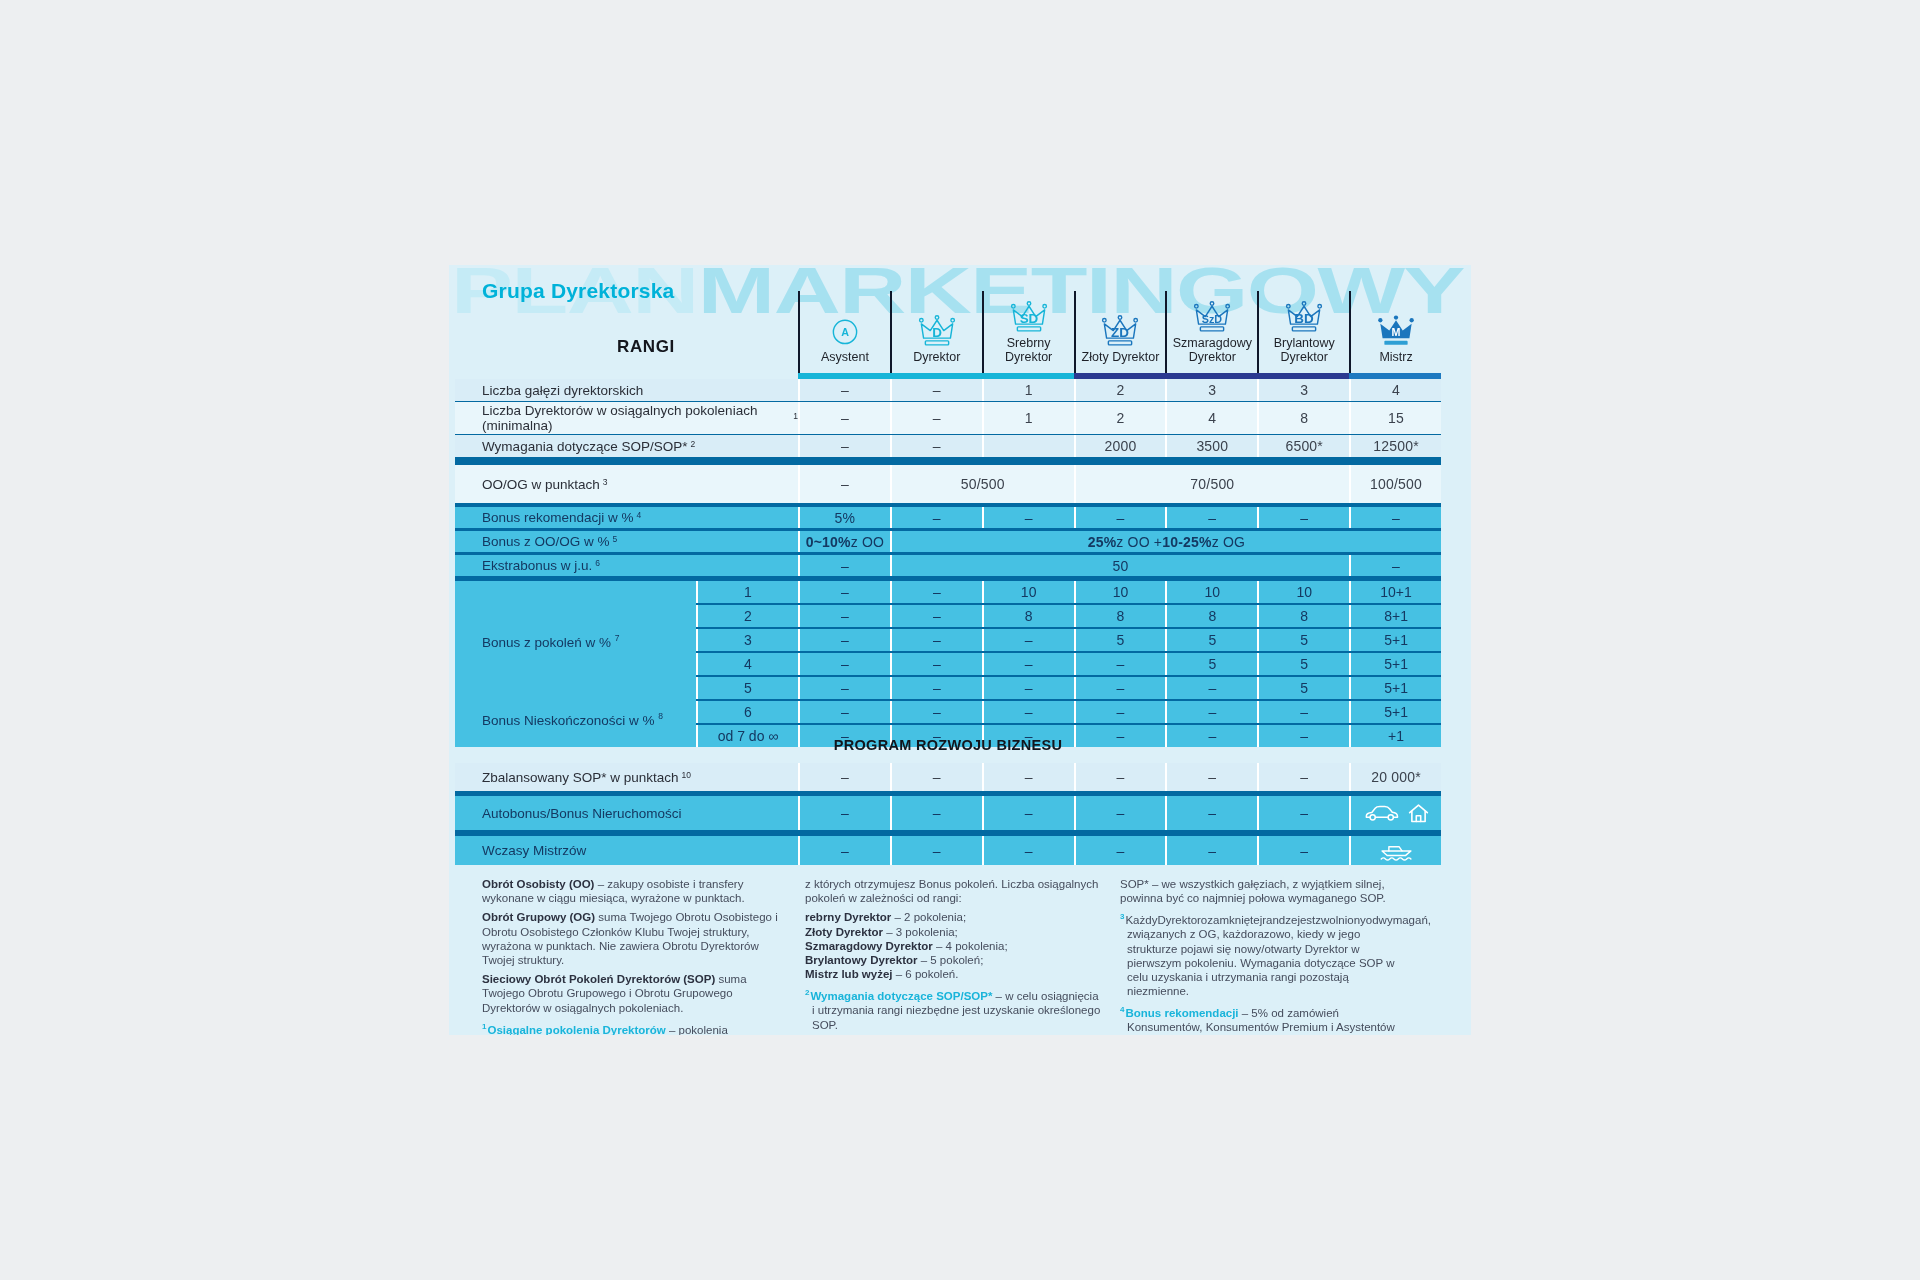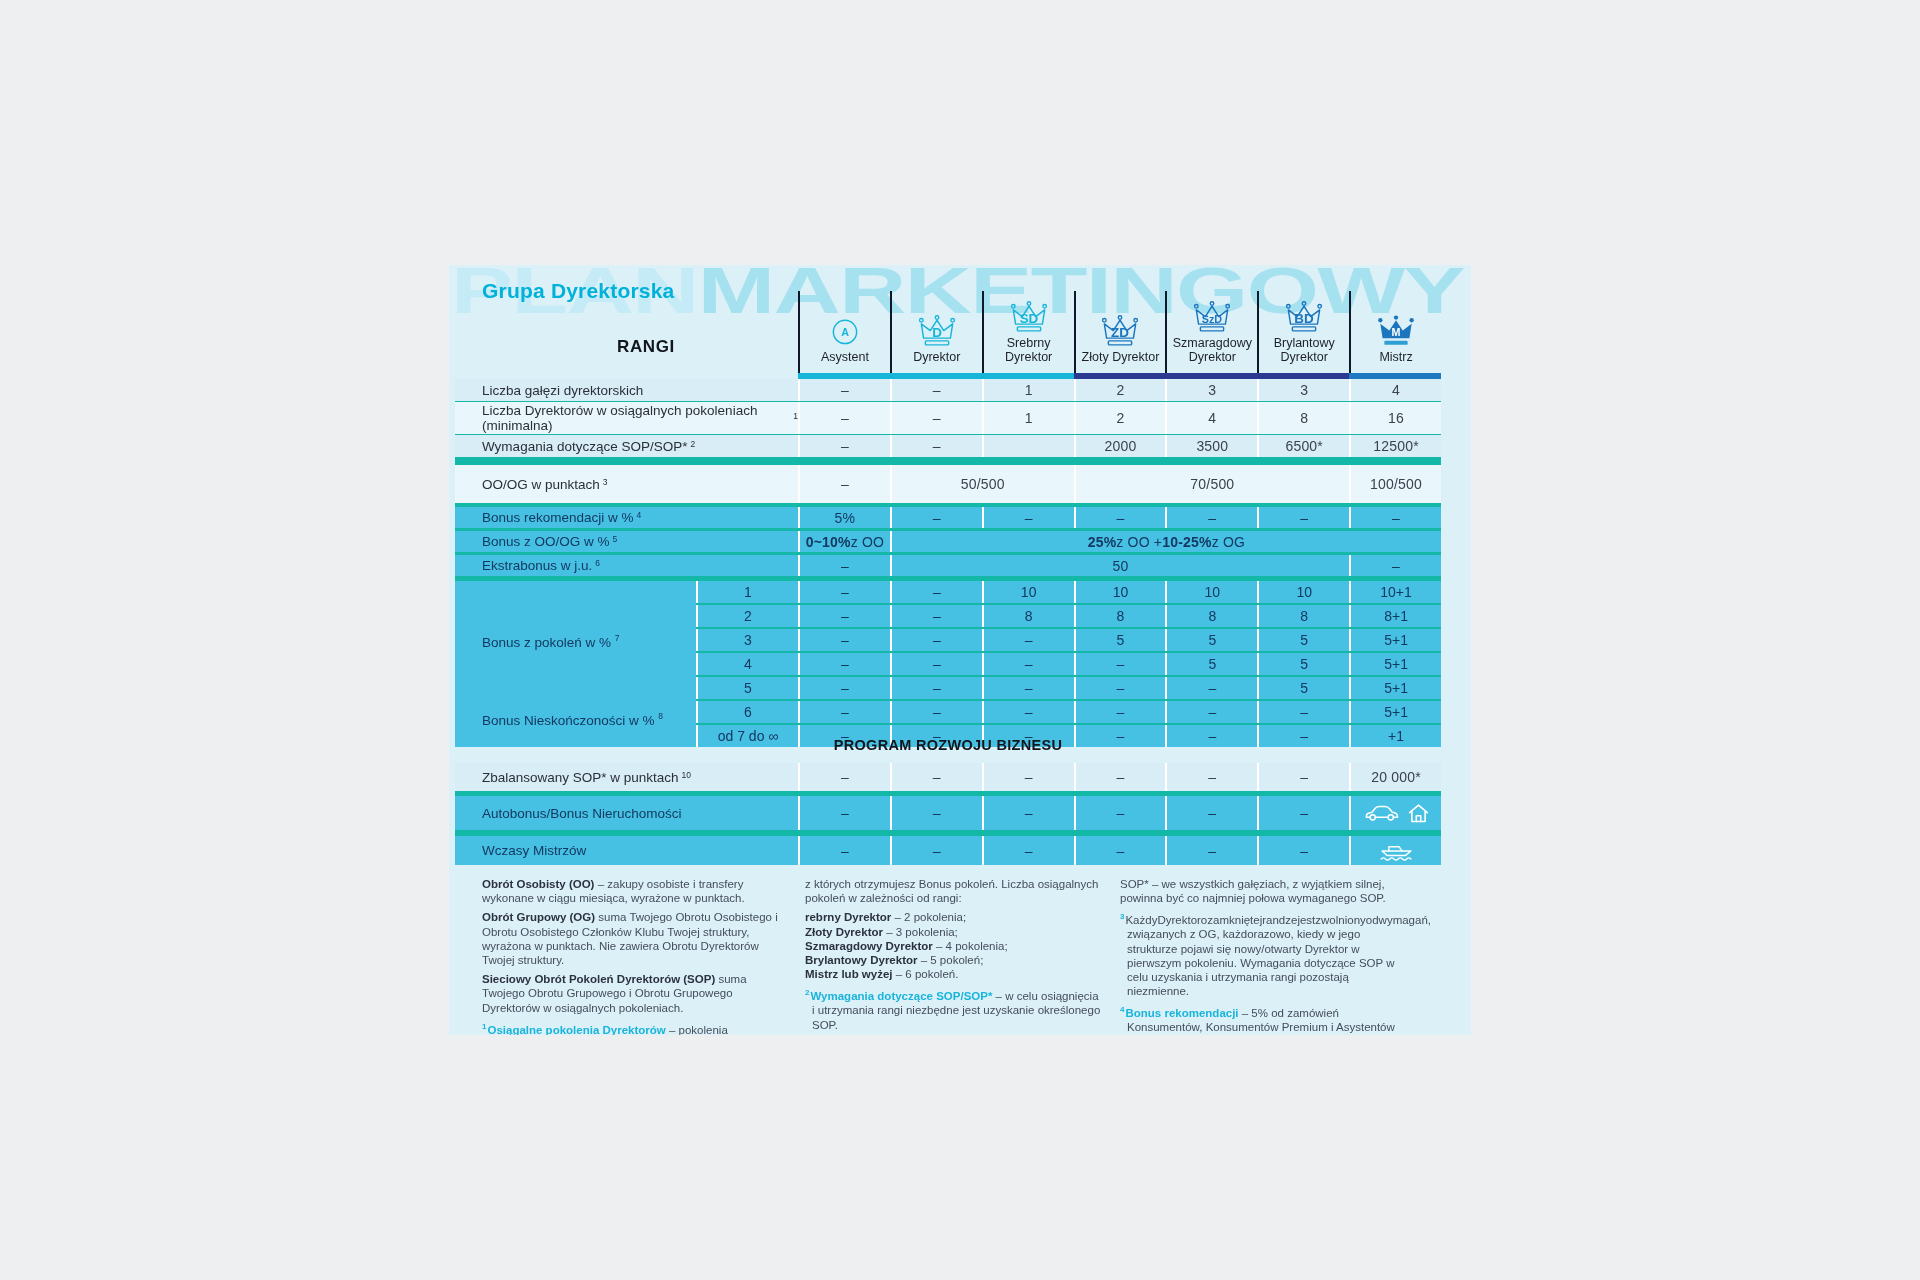--- a/index.html
+++ b/index.html
@@ -42,21 +42,21 @@
   }
   .rank-icon{display:block;line-height:0;margin-bottom:2px;}
   .rank-name{font-size:12.5px;font-weight:500;color:#1e2128;line-height:14px;}
   .rank-bar{
     position:absolute;left:349px;top:108px;width:643px;height:6px;z-index:2;display:flex;
   }
   .rank-bar .b1{width:42.86%;}
   .rank-bar .b2{width:42.86%;}
   .rank-bar .b3{width:14.28%;}
   
-  .tbl{position:absolute;left:6px;width:986px;background:#14b8a6;z-index:2;}
+  .tbl{position:absolute;left:6px;width:986px;background:#0369a1;z-index:2;}
   #tbl-main{top:114px;}
   #tbl-bottom{top:498px;}
   .trow{
     display:grid;grid-template-columns:343px repeat(7,1fr);
     height:22px;align-items:stretch;
   }
   .trow.tall{height:32px;}
   .trow.a{background:#d9edf7;}
   .trow.b{background:#e9f6fb;}
   .trow.t{background:#46c1e3;}
@@ -218,21 +218,21 @@
         <div class="val">4</div>
       </div>
       <div class="trow b tall" style="margin-top: 1px;">
         <div class="lab">Liczba Dyrektorów w osiągalnych pokoleniach (minimalna) <sup>1</sup></div>
         <div class="val">–</div>
         <div class="val">–</div>
         <div class="val">1</div>
         <div class="val">2</div>
         <div class="val">4</div>
         <div class="val">8</div>
-        <div class="val">16</div>
+        <div class="val">15</div>
       </div>
       <div class="trow a" style="margin-top: 1px;">
         <div class="lab">Wymagania dotyczące SOP/SOP* <sup>2</sup></div>
         <div class="val">–</div>
         <div class="val">–</div>
         <div class="val"></div>
         <div class="val">2000</div>
         <div class="val">3500</div>
         <div class="val">6500*</div>
         <div class="val">12500*</div>

